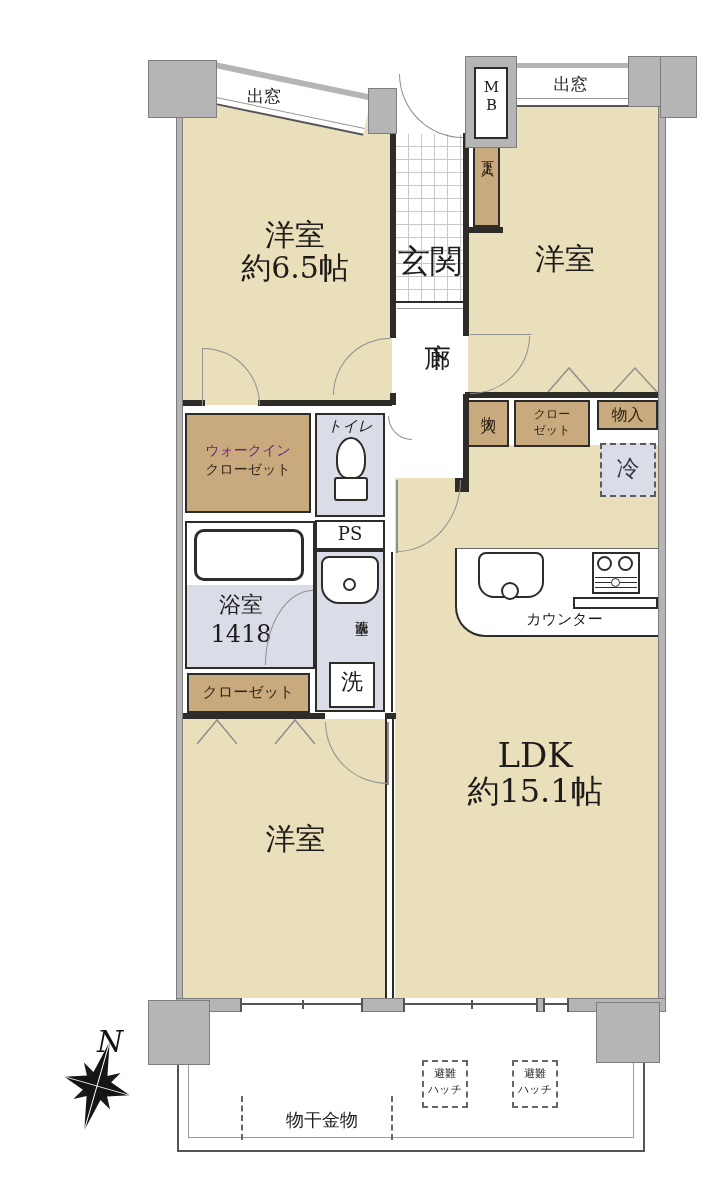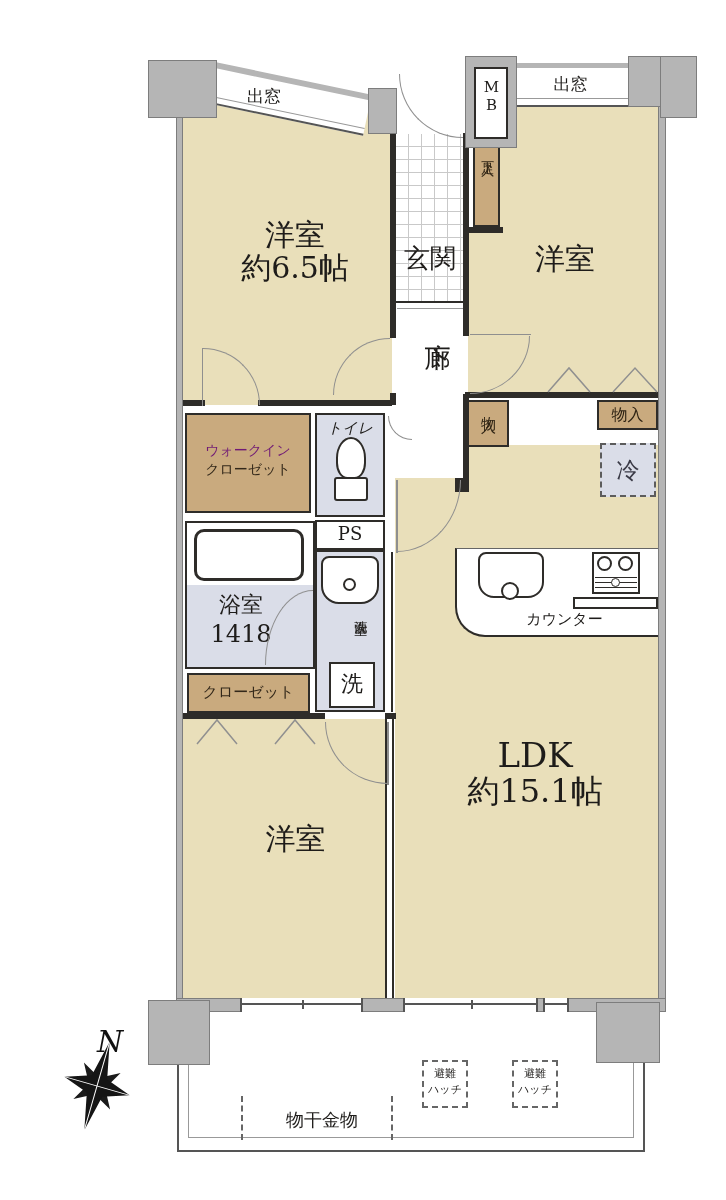--- a/index.html
+++ b/index.html
@@ -1,21 +1,21 @@
 <!DOCTYPE html>
 <html style="--room: #e9dfba; --storage: #c9aa7e; --wet: #dadde8; --wall: #b5b5b5; --line: #2e2c29; --text: #1e1c1a;"><head>
 <meta charset="utf-8">
 <style>
   html,body{margin:0;padding:0;background:#fff;}
   #plan{position:relative;width:726px;height:1200px;background:#fff;overflow:hidden;
         font-family:"DejaVu Serif","Liberation Serif",serif;}
   .abs{position:absolute;box-sizing:border-box;}
   .room{background:var(--room);}
   .stor{background:var(--storage);}
-  .wet{background:var(--wet);}
+  .wet{background:var(--wet);font-family:Liberation Mono, monospace;}
   .gray{background:var(--wall);border:1px solid #7d7d7d;}
   .wall{background:var(--line);}
   .box{border:2px solid var(--line);}
   .lbl{position:absolute;box-sizing:border-box;color:var(--text);text-align:center;line-height:1.1;}
   .vtext{writing-mode:vertical-rl;text-orientation:upright;letter-spacing:1px;}
   .arc{position:absolute;box-sizing:border-box;border:0 solid #8f8f8f;}
   .leaf{position:absolute;background:#8f8f8f;}
   .thin{background:#999;}
   .win{position:absolute;background:#fff;border-left:2px solid #555;border-right:2px solid #555;box-sizing:border-box;}
   .win .mid{position:absolute;left:0;top:5px;width:100%;height:2px;background:#555;}
@@ -41,20 +41,24 @@
   <div class="abs" style="left:385px;top:719px;width:10px;height:284px;background:#fff;"></div>
   <div class="abs room" style="left:183px;top:719px;width:203px;height:284px;"></div>
   <div class="abs" style="left:397px;top:70px;width:68px;height:64px;background:#fff;"></div>
 
   <div class="abs stor box" style="left:473px;top:143px;width:27px;height:84px;">
     <div class="lbl vtext" style="left:5px;top:6px;font-size:13px;color:#2f2414;">下足入</div>
   </div>
 
   <div class="abs stor box" style="left:467px;top:400px;width:42px;height:47px;">
     <div class="lbl vtext" style="left:11px;top:3px;font-size:15px;color:#2f2414;">物入</div>
+  </div>
+  <div class="abs stor box" style="left:514px;top:400px;width:76px;height:47px;">
+    <div class="lbl" style="left:0;top:6px;width:72px;font-size:12px;color:#2f2414;">クロー</div>
+    <div class="lbl" style="left:0;top:22px;width:72px;font-size:12px;color:#2f2414;">ゼット</div>
   </div>
   <div class="abs stor box" style="left:597px;top:400px;width:61px;height:30px;">
     <div class="lbl" style="left:0;top:4px;width:57px;font-size:16px;color:#2f2414;">物入</div>
   </div>
   <div class="abs wet" style="left:600px;top:443px;width:56px;height:54px;border:2px dashed #5c5c5c;">
     <div class="lbl" style="left:0;top:13px;width:52px;font-size:23px;color:#3a3a46;">冷</div>
   </div>
 
   <div class="abs stor box" style="left:185px;top:413px;width:126px;height:100px;">
     <div class="lbl" style="left:0;top:28px;width:122px;font-size:14px;color:#701a75;text-align:center;">ウォークイン</div>
@@ -190,21 +194,21 @@
   <div class="lbl" style="left:470px;top:242px;width:190px;font-size:30px;">
     <div>洋室</div>
   </div>
   <div class="lbl" style="left:198px;top:822px;width:195px;font-size:30px;">
     <div>洋室</div>
   </div>
   <div class="lbl" style="left:440px;top:737px;width:190px;font-size:32px;">
     <div style="font-size:34px;">LDK</div>
     <div>約15.1帖</div>
   </div>
-  <div class="lbl" style="left:397px;top:244px;width:66px;font-size:26px;">玄関</div>
+  <div class="lbl" style="left:397px;top:244px;width:66px;font-size:32px;">玄関</div>
   <div class="lbl vtext" style="left:408px;top:322px;width:44px;font-size:26px;letter-spacing:5px;">廊下</div>
   <div class="lbl" style="left:492px;top:611px;width:145px;font-size:15px;">カウンター</div>
   <div class="lbl" style="left:252px;top:1110px;width:140px;font-size:18px;">物干金物</div>
 
   <svg width="726" height="1200" viewBox="0 0 726 1200">
     <polyline points="548,392 569,368 590,392" fill="none" stroke="#909090" stroke-width="1.5"></polyline>
     <polyline points="613,392 635,368 657,392" fill="none" stroke="#909090" stroke-width="1.5"></polyline>
     <polyline points="197,744 217,720 237,744" fill="none" stroke="#909090" stroke-width="1.5"></polyline>
     <polyline points="275,744 295,720 315,744" fill="none" stroke="#909090" stroke-width="1.5"></polyline>
     <g transform="translate(97,1086) rotate(16)">

